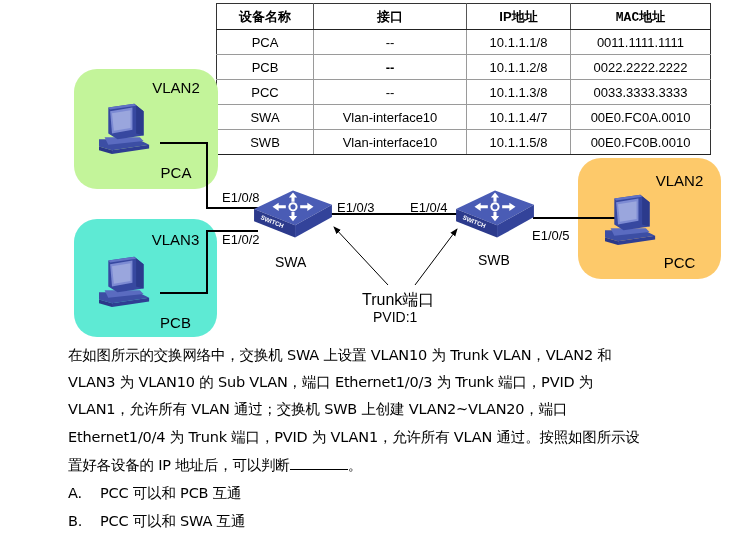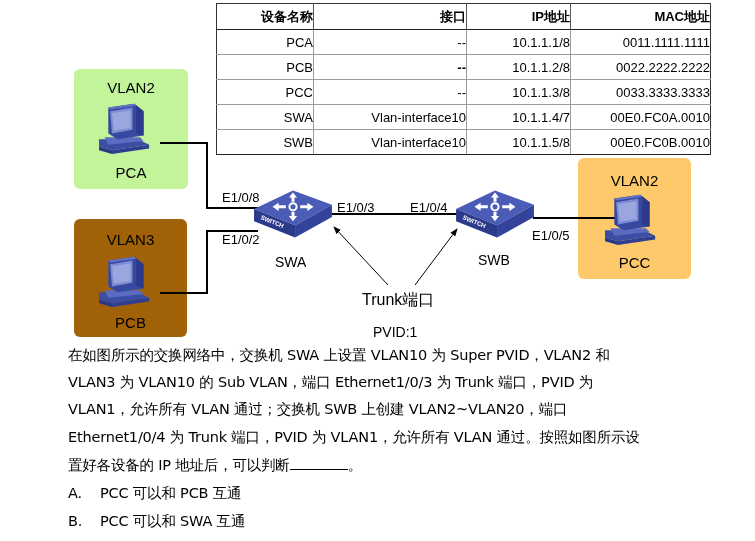--- a/index.html
+++ b/index.html
@@ -3,33 +3,33 @@
 <meta charset="utf-8">
 <style>
   html, body { margin:0; padding:0; background:#ffffff; }
   body { width:755px; height:541px; position:relative; overflow:hidden;
          font-family:"Liberation Sans", "DejaVu Sans", sans-serif; color:#000; }
   .abs { position:absolute; }
 
   
   #device-table { position:absolute; left:216px; top:3px; border-collapse:collapse;
                   font-family:"Liberation Sans", sans-serif; font-size:13px; }
-  #device-table th, #device-table td { border:1px solid #555; text-align:right; padding:0; height:24px; }
+  #device-table th, #device-table td { border:1px solid #555; text-align:center; padding:0; height:24px; }
   #device-table th { font-weight:bold; height:25px; font-size:13px; }
   #device-table td { border-color:#9a9a9a; }
   #device-table tr > *:first-child { border-left:1.5px solid #333; }
   #device-table tr > *:last-child { border-right:1.5px solid #333; }
   #device-table tr:first-child > * { border-top:1.5px solid #333; border-bottom:1.5px solid #222; }
   #device-table tr:last-child > * { border-bottom:1.5px solid #222; }
-  .c1 { width:96px; } .c2 { width:152px; } .c3 { width:103px;margin-left:21px; } .c4 { width:139px; }
+  .c1 { width:96px; } .c2 { width:152px; } .c3 { width:103px;margin-left:21px; } .c4 { width:139px;font-family:Liberation Mono, monospace; }
 
   
-  .vlan-box { position:absolute; border-radius:6px; }
+  .vlan-box { position:absolute; border-radius:23px;padding-left:30px; }
   .vlan-green { background:#c3f49a; }
-  .vlan-gray { background:#a16207; }
+  .vlan-gray { background:#5eead4; }
   .vlan-orange { background:#fdc96a; }
   .vlan-label { position:absolute; width:100%; text-align:center; font-size:15px; }
   .pc-label { position:absolute; width:100%; text-align:center; font-size:15px; }
 
   .lbl { position:absolute; font-size:13px; white-space:nowrap; }
   .sw-lbl { position:absolute; font-size:14px; white-space:nowrap; }
 
   
   .q-text { position:absolute; left:68px; font-family:"DejaVu Sans", sans-serif; font-size:14.5px;
             white-space:nowrap; letter-spacing:-0.2px; }
@@ -152,23 +152,23 @@
 <div class="lbl" style="left:222px; top:190px;">E1/0/8</div>
 <div class="lbl" style="left:222px; top:224px;margin-top:8px;">E1/0/2</div>
 <div class="lbl" style="left:337px; top:200px;">E1/0/3</div>
 <div class="lbl" style="left:410px; top:200px;">E1/0/4</div>
 <div class="lbl" style="left:532px; top:228px;">E1/0/5</div>
 
 <div class="sw-lbl" style="left:275px; top:254px;">SWA</div>
 <div class="sw-lbl" style="left:478px; top:252px;">SWB</div>
 
 <div class="lbl" style="left:362px; top:290px; font-size:16px;">Trunk端口</div>
-<div class="lbl" style="left:373px; top:324px; font-size:14px;">PVID:1</div>
+<div class="lbl" style="left:373px; top:309px; font-size:14px;">PVID:1</div>
 
-<div class="q-text" style="top:346px;">在如图所示的交换网络中，交换机 SWA 上设置 VLAN10 为 Super PVID，VLAN2 和</div>
+<div class="q-text" style="top:346px;">在如图所示的交换网络中，交换机 SWA 上设置 VLAN10 为 Trunk VLAN，VLAN2 和</div>
 <div class="q-text" style="top:373px;">VLAN3 为 VLAN10 的 Sub VLAN，端口 Ethernet1/0/3 为 Trunk 端口，PVID 为</div>
 <div class="q-text" style="top:400px;text-align:right;">VLAN1，允许所有 VLAN 通过；交换机 SWB 上创建 VLAN2~VLAN20，端口</div>
 <div class="q-text" style="top:428px;">Ethernet1/0/4 为 Trunk 端口，PVID 为 VLAN1，允许所有 VLAN 通过。按照如图所示设</div>
 <div class="q-text" style="top:456px;text-align:center;">
   <span>置好各设备的 IP 地址后，可以判断</span><span class="blank"></span><span>。</span>
 </div>
 
 <div class="q-text" style="top:484px;">
   <span class="opt-letter">A.</span><span>PCC 可以和 PCB 互通</span>
 </div>

